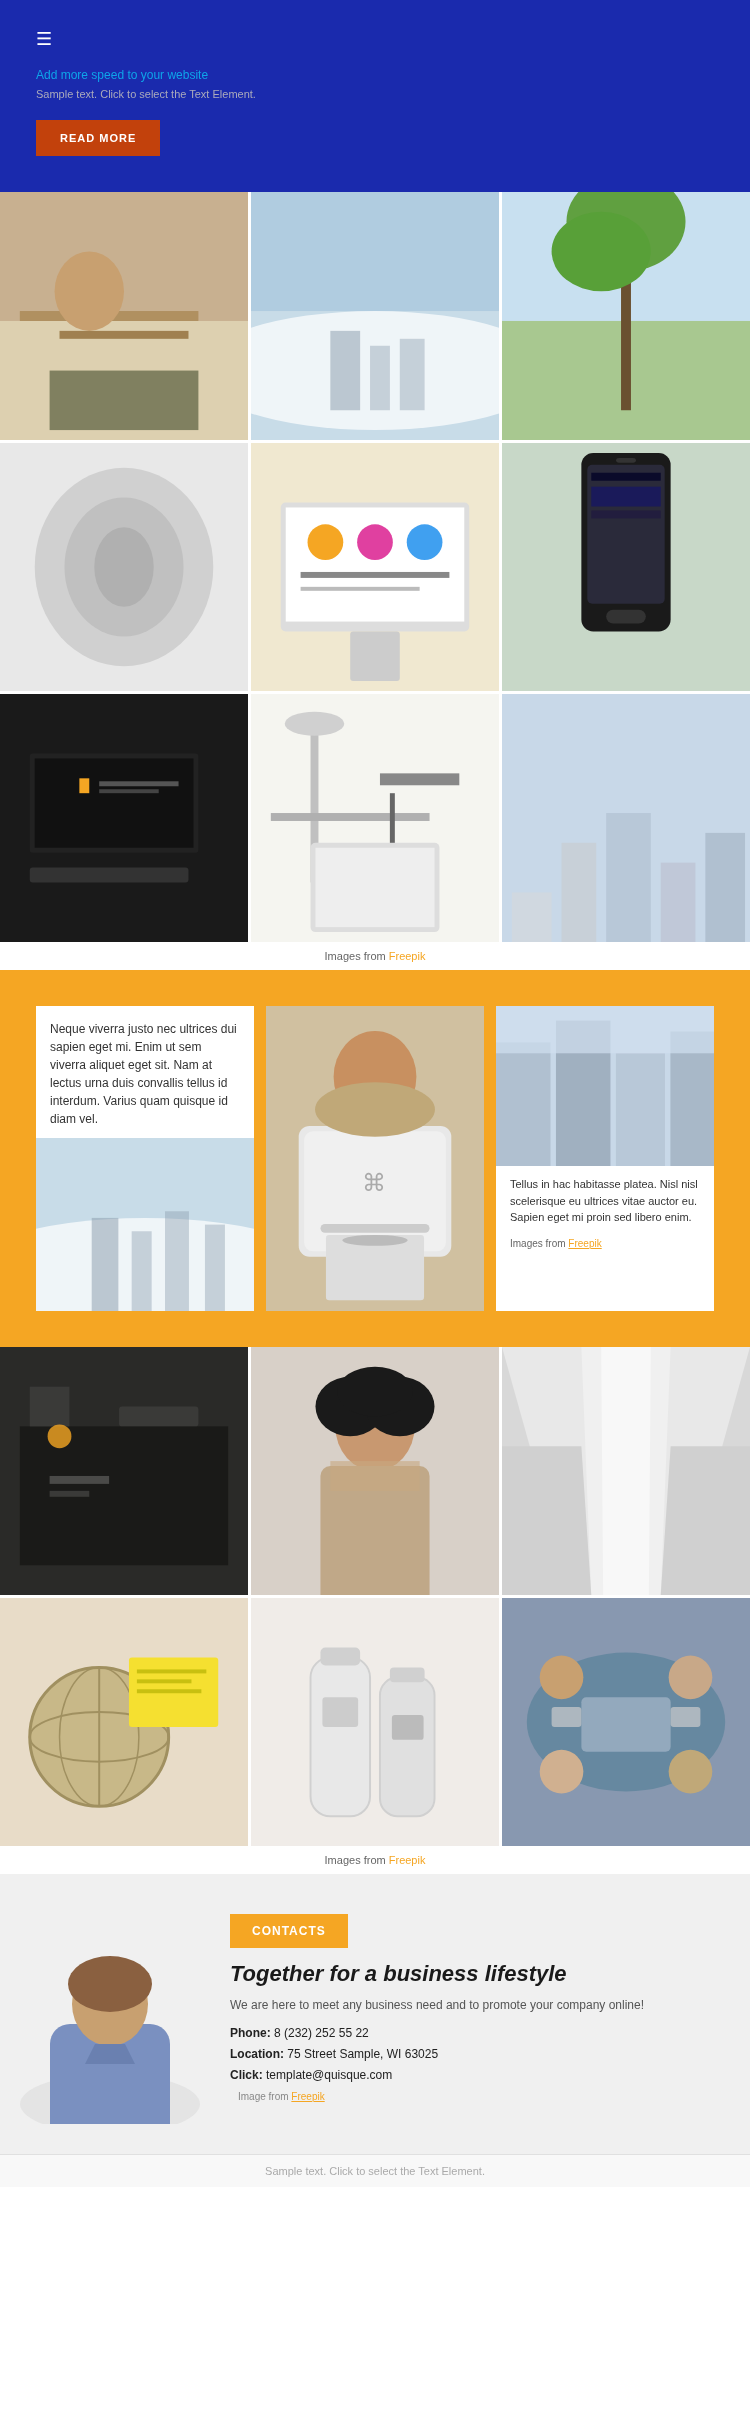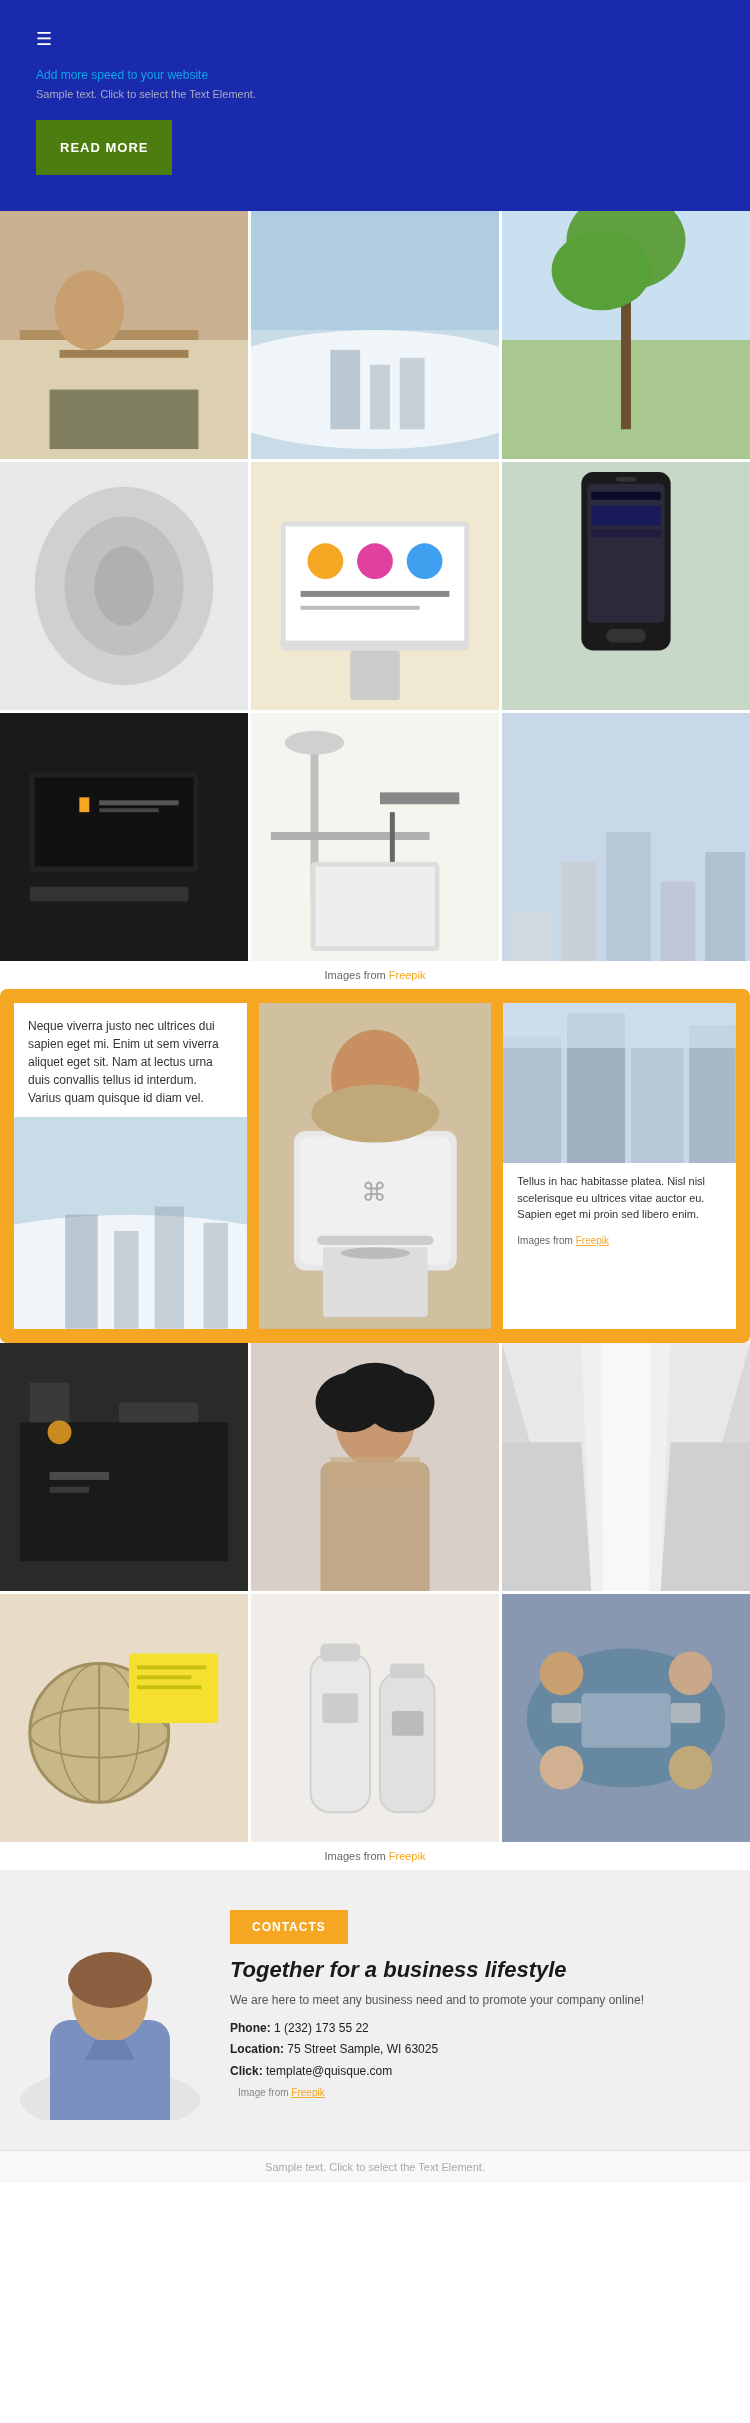--- a/index.html
+++ b/index.html
@@ -30,25 +30,25 @@
       color: #fff;
       margin-bottom: 8px;
       line-height: 1.2;
     }
     .hero-sample {
       font-size: 11px;
       color: #aab;
       margin-bottom: 20px;
     }
     .btn-readmore {
-      background: #4d7c0f;
+      background: #c2410c;
       color: #fff;
       border: none;
-      padding: 20px 24px;
-      font-size: 13px;
+      padding: 12px 24px;
+      font-size: 11px;
       font-weight: 700;
       letter-spacing: 1px;
       cursor: pointer;
       text-transform: uppercase;
     }
 
     
     .img-grid {
       display: grid;
       grid-template-columns: repeat(3, 1fr);
@@ -68,25 +68,24 @@
       text-align: center;
       font-size: 11px;
       color: #666;
       padding: 8px 0;
     }
     .attribution a { color: #f5a623; text-decoration: none; }
 
     
     .orange-section {
       background: #f5a623;
-      padding: 14px;
+      padding: 36px;
       display: grid;
       grid-template-columns: 1fr 1fr 1fr;
       gap: 12px;
-      border-radius: 7px;
     }
     .orange-card {
       background: #fff;
       padding: 0;
       overflow: hidden;
       min-height: 260px;
       display: flex;
       flex-direction: column;
     }
     .orange-card-text {
@@ -471,21 +470,21 @@
       <ellipse cx="100" cy="80" rx="42" ry="28" fill="#8a6040"></ellipse>
 
       <polygon points="85,140 115,140 125,160 75,160" fill="#6a80b0"></polygon>
     </svg>
   </div>
   <div class="contact-info">
     <button class="btn-contacts">CONTACTS</button>
     <h2 class="contact-title">Together for a business lifestyle</h2>
     <p class="contact-desc">We are here to meet any business need and to promote your company online!</p>
     <div class="contact-detail">
-      <strong>Phone:</strong> <span>1 (232) 173 55 22</span>
+      <strong>Phone:</strong> <span>8 (232) 252 55 22</span>
     </div>
     <div class="contact-detail">
       <strong>Location:</strong> <span>75 Street Sample, WI 63025</span>
     </div>
     <div class="contact-detail">
       <strong>Click:</strong> <span>template@quisque.com</span>
     </div>
     <div class="contact-img-attr">
       <span>Image from </span><a href="#">Freepik</a>
     </div>

